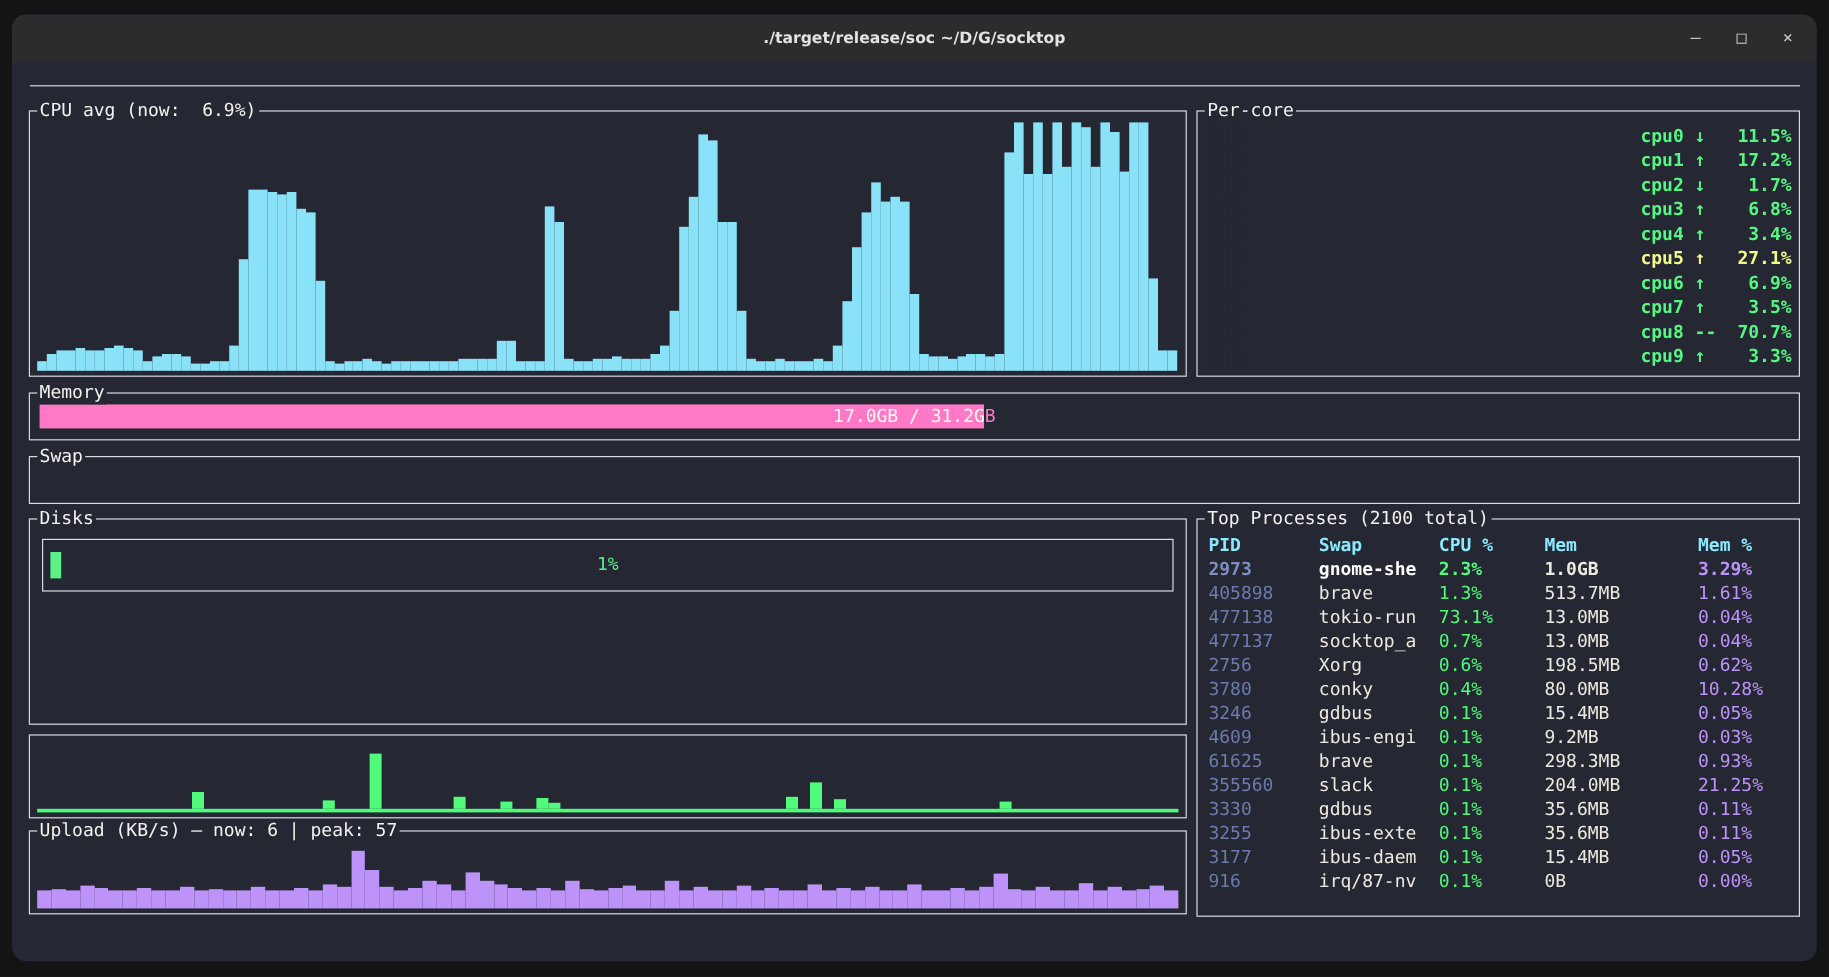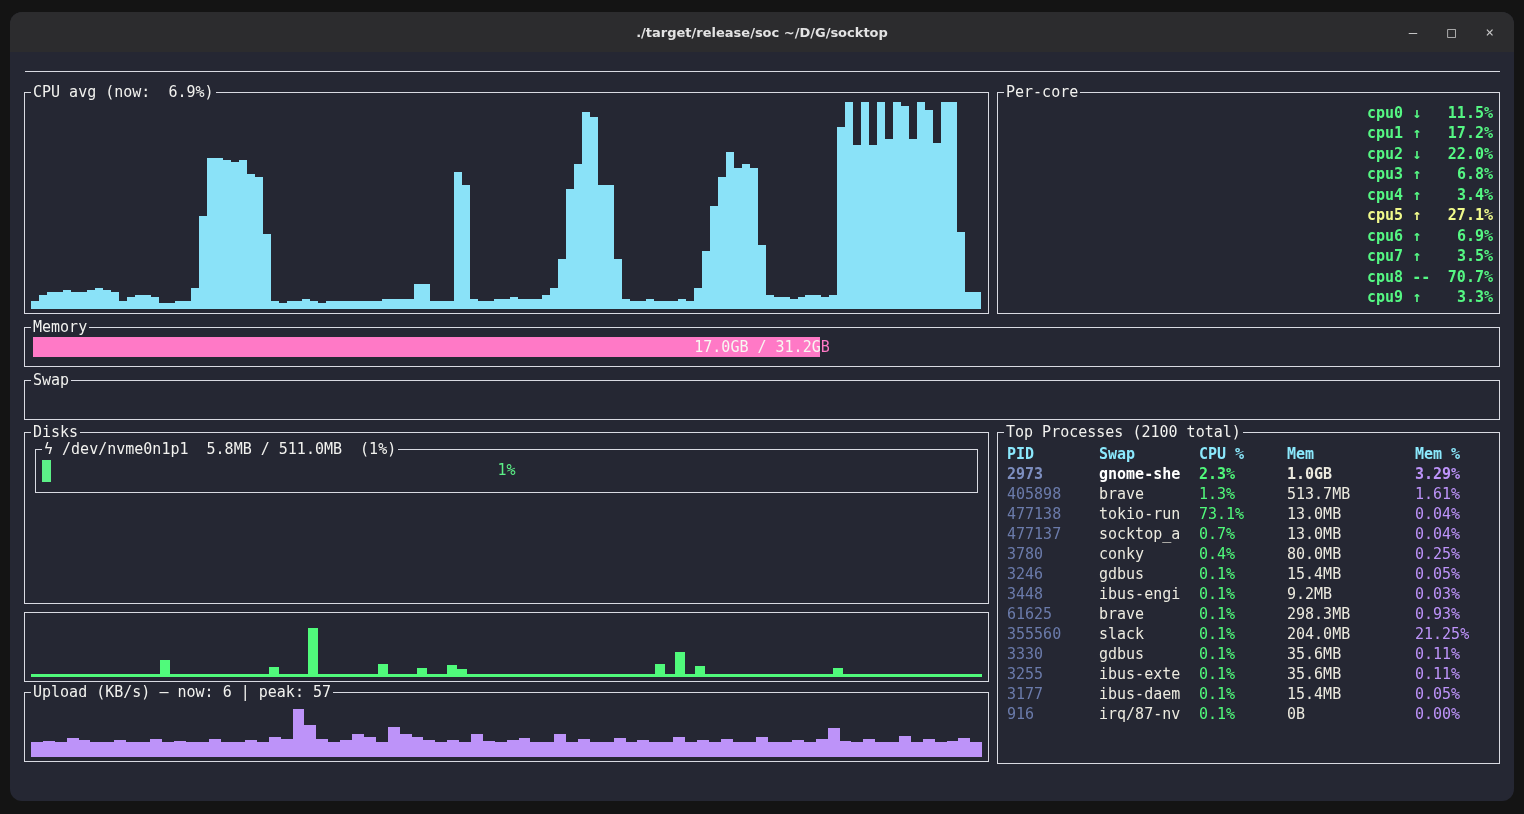--- a/index.html
+++ b/index.html
@@ -374,21 +374,21 @@
                 <i class="dense" style="height: 95%;"></i>
                 <i class="dense" style="height: 100%;"></i>
                 <i class="dense" style="height: 92%;"></i>
                 <i class="dense" style="height: 100%;"></i>
                 <i class="dense" style="height: 95%;"></i>
                 <i class="dense" style="height: 100%;"></i>
                 <i class="dense" style="height: 92%;"></i>
                 <i class="dense" style="height: 100%;"></i>
                 <i class="dense" style="height: 90%;"></i>
               </div>
-              <div class="core-label" style="color: rgb(85, 247, 131);"><span>cpu2 </span><span>↓</span><span class="cl-val">22.0%</span></div>
+              <div class="core-label" style="color: rgb(85, 247, 131);"><span>cpu2 </span><span>↓</span><span class="cl-val">1.7%</span></div>
             </div>
             <div class="core-row">
               <div class="core-chart" style="--bar: #55f783;">
                 <i style="height: 28%;"></i>
                 <i style="height: 28%;"></i>
                 <i style="height: 0%;"></i>
                 <i style="height: 0%;"></i>
                 <i style="height: 0%;"></i>
                 <i style="height: 0%;"></i>
                 <i style="height: 0%;"></i>
@@ -784,21 +784,20 @@
     <div class="panel meterpanel">
       <span class="ptitle">Swap</span>
     </div>
 
     <div class="rowB">
       <div class="colL">
         <div class="panel disks">
           <span class="ptitle">Disks</span>
           <div id="disk-list">
               <div class="disk-box" style="margin-top: 16px;">
-                <span class="ptitle"><span>ϟ </span><span>/dev/nvme0n1p1  5.8MB / 511.0MB  (1%)</span></span>
                 <div class="meter" style="--fill: 1%; --fc: #5cf087;">
                   <div class="m-fill"></div>
                   <div class="m-lab m-in">1%</div>
                   <div class="m-lab m-out">1%</div>
                 </div>
               </div>
             </div>
         </div>
         <div class="panel net dl">
           <div class="chart net-chart dl-chart">
@@ -987,23 +986,24 @@
         </div>
       </div>
       <div class="panel procs">
         <span class="ptitle">Top Processes (2100 total)</span>
         <div class="proc-grid" id="proc-head"><span>PID</span><span>Swap</span><span>CPU %</span><span>Mem</span><span>Mem %</span></div>
         <div id="proc-rows">
             <div class="proc-grid hot"><span class="c0">2973</span><span class="c1">gnome-she</span><span class="c2">2.3%</span><span class="c3">1.0GB</span><span class="c4">3.29%</span></div>
             <div class="proc-grid"><span class="c0">405898</span><span class="c1">brave</span><span class="c2">1.3%</span><span class="c3">513.7MB</span><span class="c4">1.61%</span></div>
             <div class="proc-grid"><span class="c0">477138</span><span class="c1">tokio-run</span><span class="c2">73.1%</span><span class="c3">13.0MB</span><span class="c4">0.04%</span></div>
             <div class="proc-grid"><span class="c0">477137</span><span class="c1">socktop_a</span><span class="c2">0.7%</span><span class="c3">13.0MB</span><span class="c4">0.04%</span></div>
-            <div class="proc-grid"><span class="c0">3780</span><span class="c1">conky</span><span class="c2">0.4%</span><span class="c3">80.0MB</span><span class="c4">0.25%</span></div>
+            <div class="proc-grid"><span class="c0">2756</span><span class="c1">Xorg</span><span class="c2">0.6%</span><span class="c3">198.5MB</span><span class="c4">0.62%</span></div>
+            <div class="proc-grid"><span class="c0">3780</span><span class="c1">conky</span><span class="c2">0.4%</span><span class="c3">80.0MB</span><span class="c4">10.28%</span></div>
             <div class="proc-grid"><span class="c0">3246</span><span class="c1">gdbus</span><span class="c2">0.1%</span><span class="c3">15.4MB</span><span class="c4">0.05%</span></div>
-            <div class="proc-grid"><span class="c0">3448</span><span class="c1">ibus-engi</span><span class="c2">0.1%</span><span class="c3">9.2MB</span><span class="c4">0.03%</span></div>
+            <div class="proc-grid"><span class="c0">4609</span><span class="c1">ibus-engi</span><span class="c2">0.1%</span><span class="c3">9.2MB</span><span class="c4">0.03%</span></div>
             <div class="proc-grid"><span class="c0">61625</span><span class="c1">brave</span><span class="c2">0.1%</span><span class="c3">298.3MB</span><span class="c4">0.93%</span></div>
             <div class="proc-grid"><span class="c0">355560</span><span class="c1">slack</span><span class="c2">0.1%</span><span class="c3">204.0MB</span><span class="c4">21.25%</span></div>
             <div class="proc-grid"><span class="c0">3330</span><span class="c1">gdbus</span><span class="c2">0.1%</span><span class="c3">35.6MB</span><span class="c4">0.11%</span></div>
             <div class="proc-grid"><span class="c0">3255</span><span class="c1">ibus-exte</span><span class="c2">0.1%</span><span class="c3">35.6MB</span><span class="c4">0.11%</span></div>
             <div class="proc-grid"><span class="c0">3177</span><span class="c1">ibus-daem</span><span class="c2">0.1%</span><span class="c3">15.4MB</span><span class="c4">0.05%</span></div>
             <div class="proc-grid"><span class="c0">916</span><span class="c1">irq/87-nv</span><span class="c2">0.1%</span><span class="c3">0B</span><span class="c4">0.00%</span></div>
           </div>
       </div>
     </div>
 

